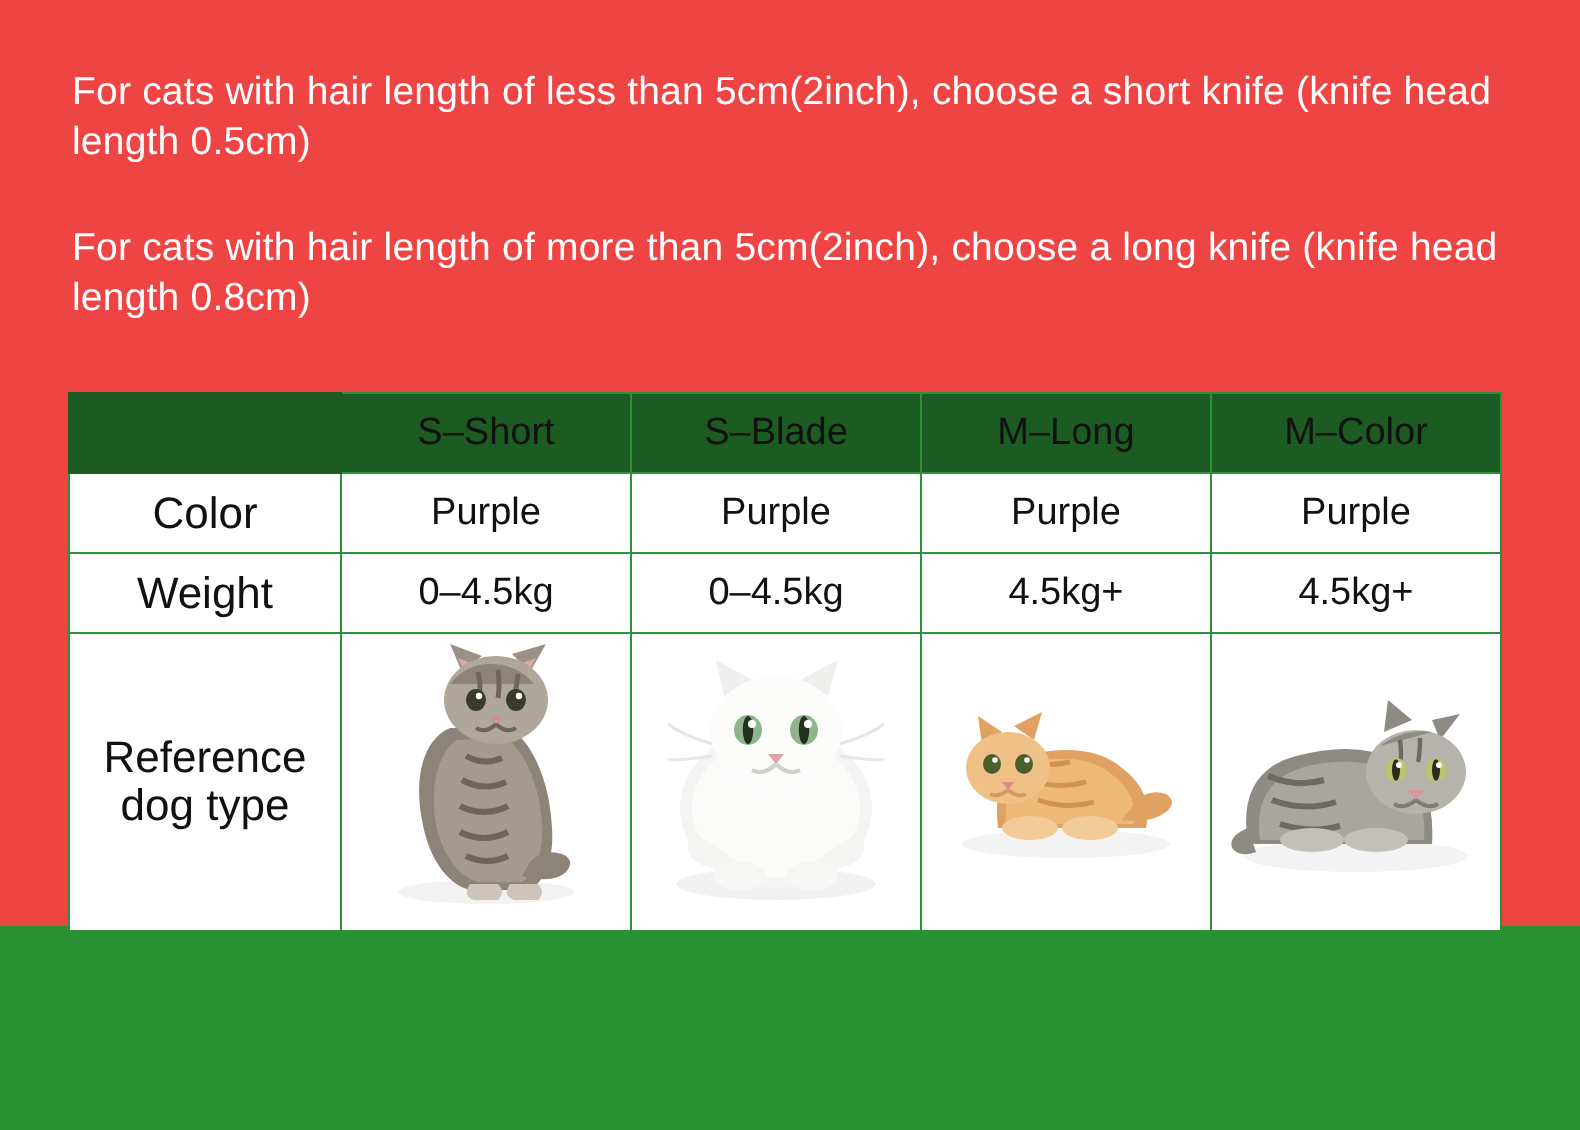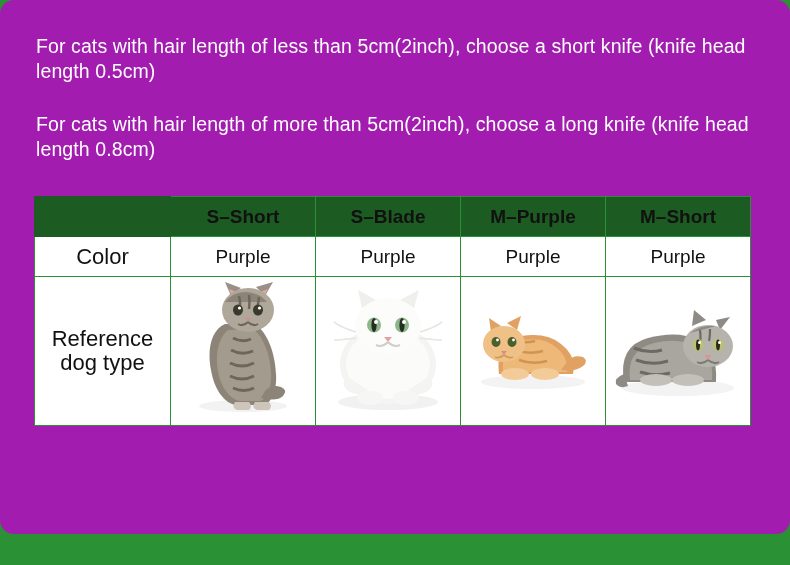--- a/index.html
+++ b/index.html
@@ -9,24 +9,23 @@
   body {
     width: 790px;
     height: 565px;
     background: #2a9134;
     font-family: "Liberation Sans", sans-serif;
     overflow: hidden;
   }
   .page {
     position: relative;
     width: 790px;
-    height: 534px;
-    background: #a21caf;
+    height: 463px;
+    background: #ef4444;
     box-sizing: border-box;
-    border-radius: 14px;
   }
   .intro {
     position: absolute;
     left: 36px;
     top: 34px;
     width: 746px;
     color: #ffffff;
   }
   .intro-line {
     font-size: 19.5px;
@@ -58,21 +57,21 @@
     text-align: center;
     vertical-align: middle;
     font-size: 19px;
     color: #111111;
     padding: 0;
     height: 39px;
   }
   thead th {
     background: #1c5c22;
     color: #ffffff;
-    font-weight: bold;
+    font-weight: normal;
     height: 42px;
     font-size: 19.5px;
     border: 1px solid #1c5c22;
   }
   thead th.corner {
     background: #1c5c22;
     border: 1px solid #1c5c22;
   }
   tbody td.rowlabel {
     font-size: 22px;
@@ -116,31 +115,38 @@
         <col class="data-col">
         <col class="data-col">
         <col class="data-col">
         <col class="data-col">
       </colgroup>
       <thead>
         <tr>
           <th class="corner"></th>
           <th>S–Short</th>
           <th>S–Blade</th>
-          <th>M–Purple</th>
-          <th>M–Short</th>
+          <th>M–Long</th>
+          <th>M–Color</th>
         </tr>
       </thead>
       <tbody>
         <tr>
           <td class="rowlabel">Color</td>
           <td>Purple</td>
           <td>Purple</td>
           <td>Purple</td>
           <td>Purple</td>
+        </tr>
+        <tr>
+          <td class="rowlabel">Weight</td>
+          <td>0–4.5kg</td>
+          <td>0–4.5kg</td>
+          <td>4.5kg+</td>
+          <td>4.5kg+</td>
         </tr>
         <tr class="photo-row">
           <td class="rowlabel">
             <span class="rowlabel-inner">Reference dog type</span>
           </td>
           <td>
             <div class="cat-cell">
               <svg class="cat-svg" width="140" height="146" viewBox="0 0 140 146">
                 <ellipse cx="70" cy="128" rx="44" ry="6" fill="#f2f2f2"></ellipse>
                 <path d="M52 46 C38 52 34 72 38 92 C41 110 50 124 62 127 L92 127 C100 122 104 110 103 96 C102 74 94 54 82 46 Z" fill="#8d8478"></path>

